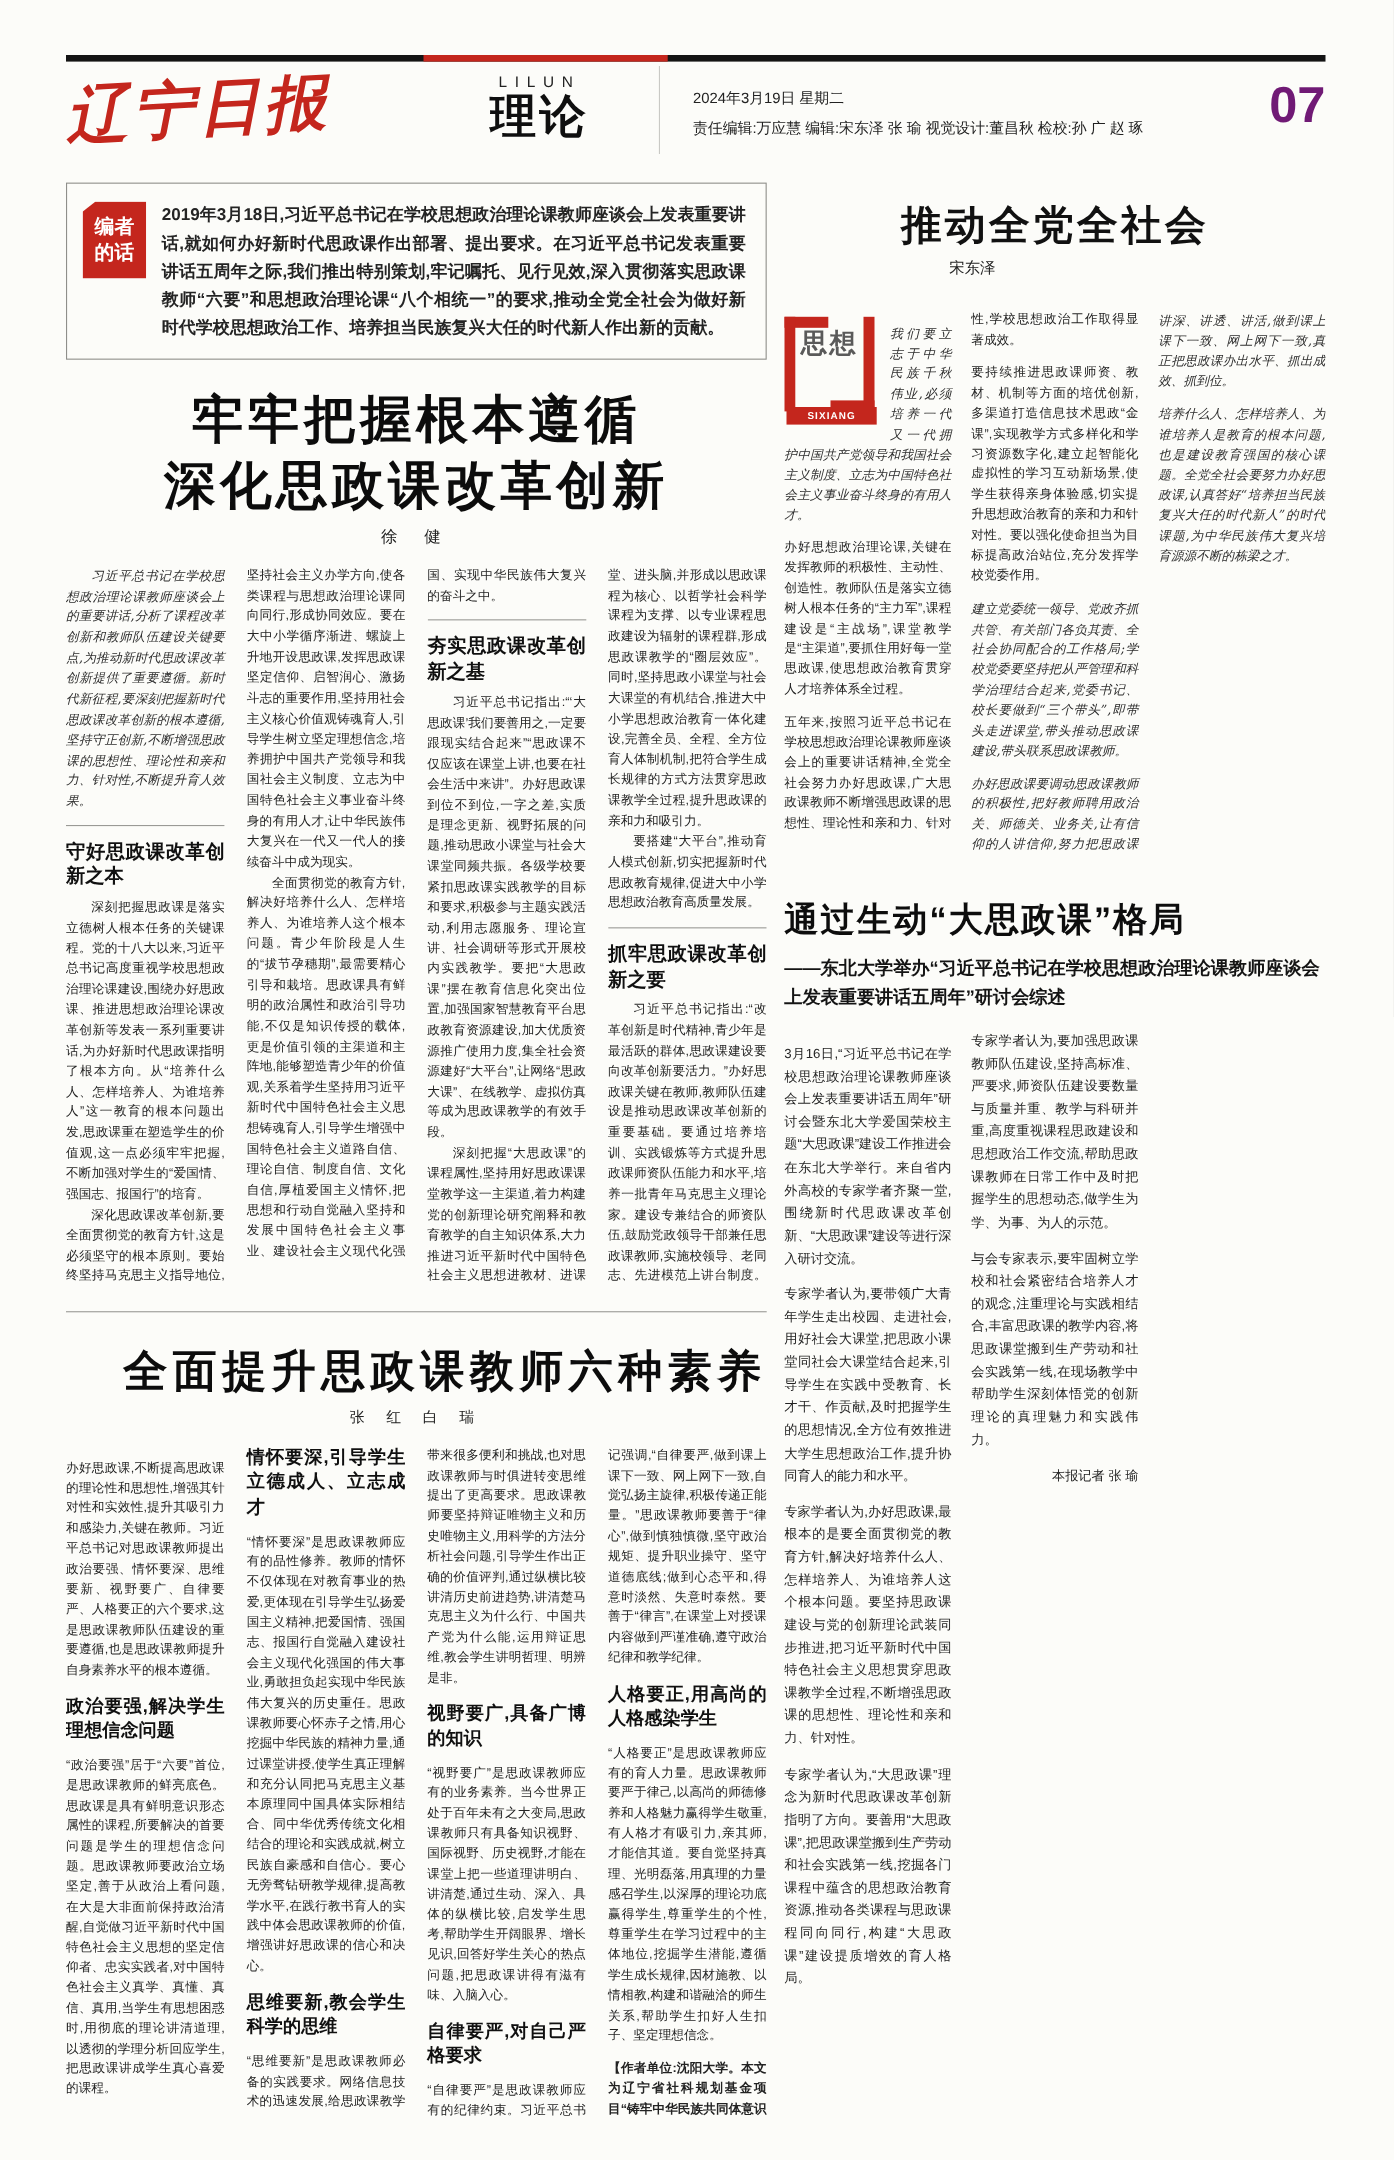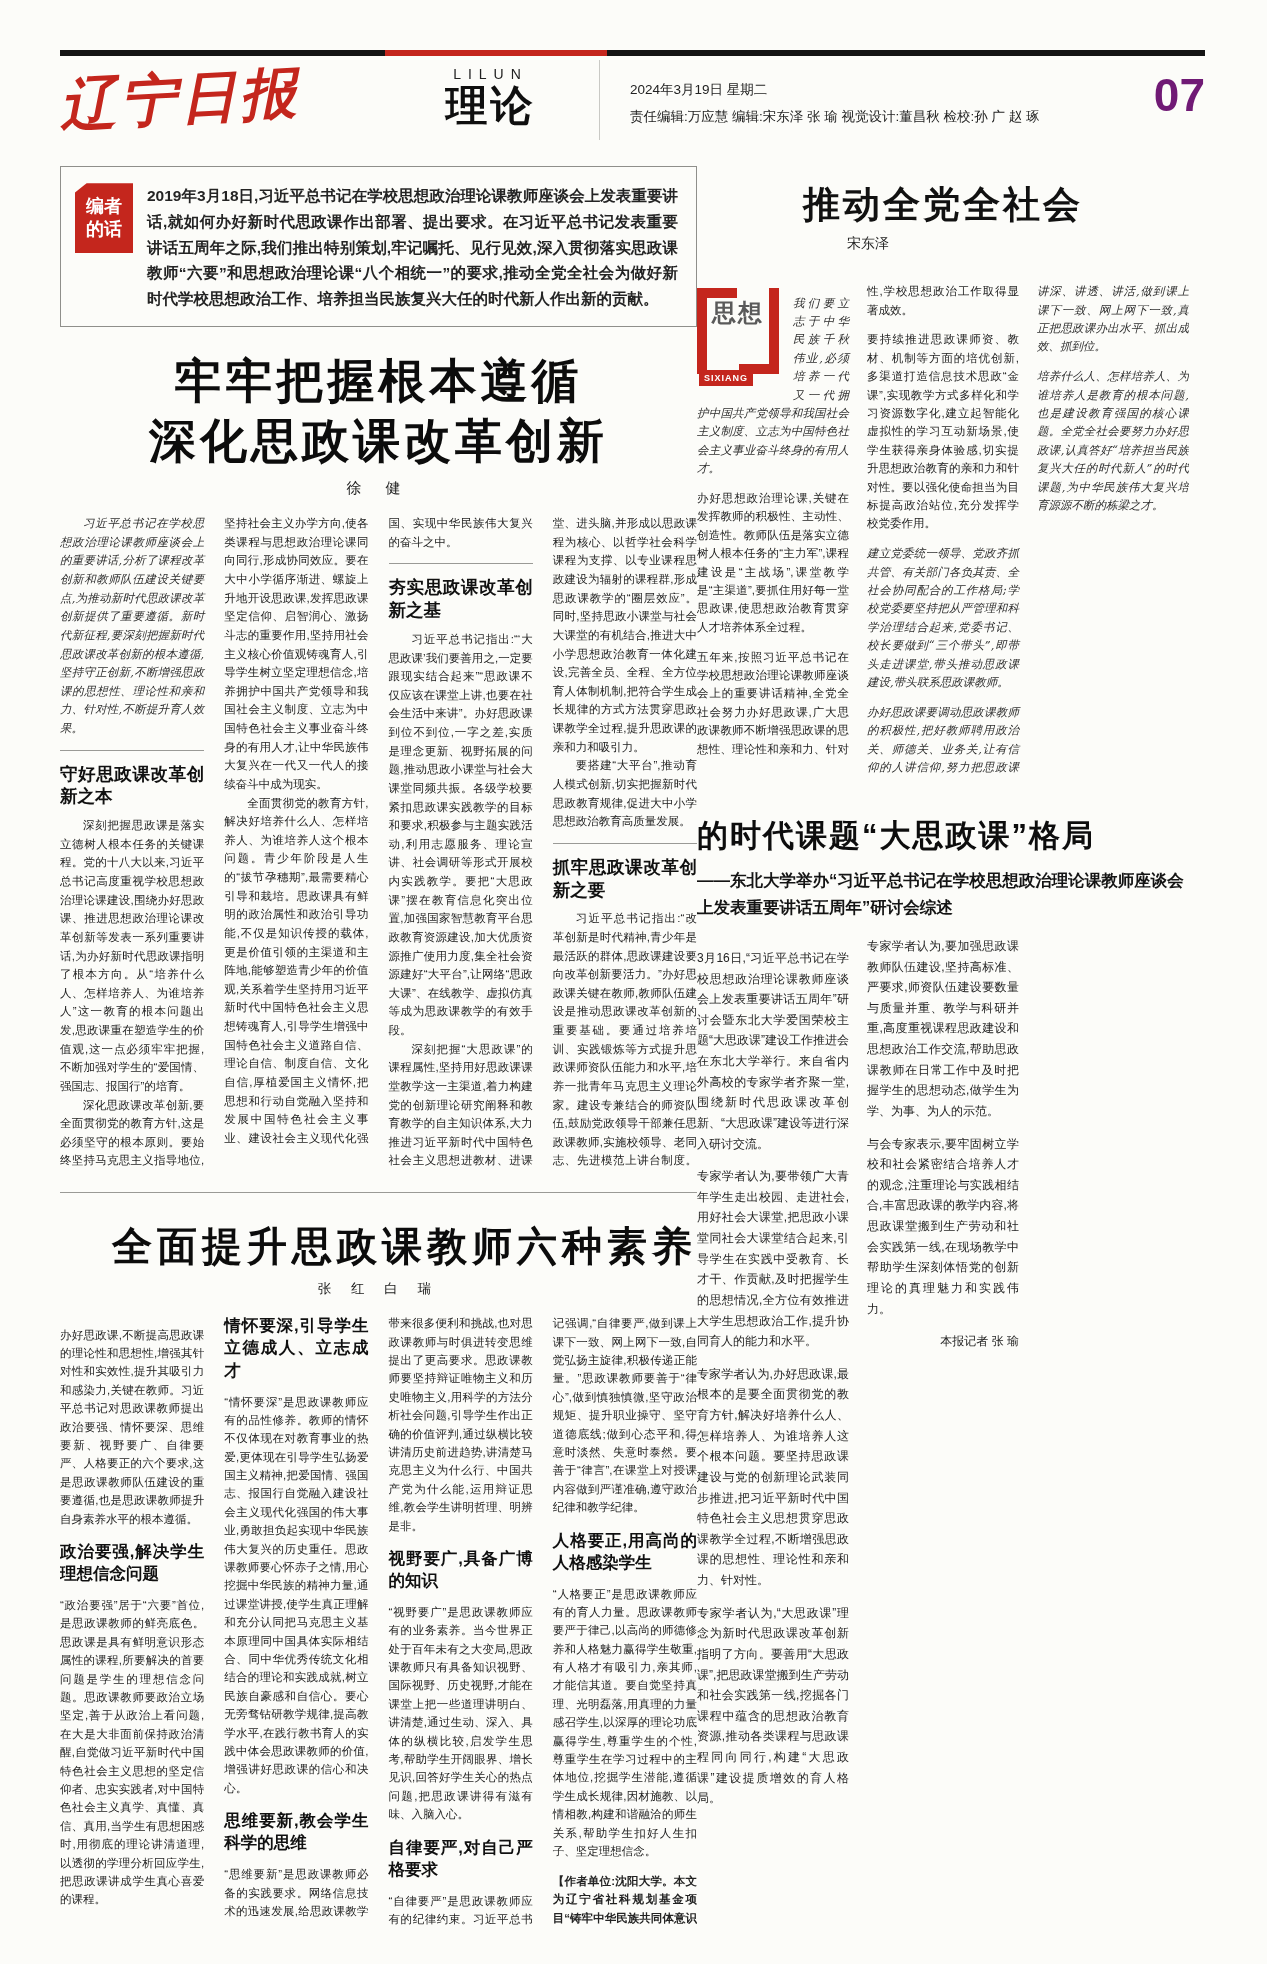--- a/index.html
+++ b/index.html
@@ -13,21 +13,21 @@
   .masthead{width:322px;display:flex;align-items:center;}
   .masthead span{font-family:"DejaVu Serif","Liberation Serif",serif;font-style:italic;
         font-weight:900;font-size:56px;color:#c4261d;letter-spacing:4px;transform:rotate(-3deg);}
   .section-block{width:218px;box-sizing:border-box;text-align:center;padding:6px 0 10px;
         border-right:1px solid #c9c9c5;}
   .section-pinyin{font-size:14px;letter-spacing:7px;color:#222;}
   .section-name{font-size:42px;font-weight:900;color:#0f0f0f;letter-spacing:3px;line-height:1.15;}
   .dateblock{padding:16px 0 0 30px;font-size:13.5px;color:#222;line-height:2.0;}
   .pagenum{margin-left:auto;font-size:46px;font-weight:700;color:#701a75;padding-top:8px;}
   
-  .grid{display:grid;grid-template-columns:637px 492px;margin-top:26px;}
+  .grid{display:grid;grid-template-columns:637px 492px;column-gap:16px;margin-top:26px;}
   
   .editor-box{border:1.5px solid #8f8f8b;box-sizing:border-box;padding:16px 18px 14px 14px;
         display:flex;gap:14px;align-items:flex-start;}
   .editor-ribbon{flex:0 0 58px;height:70px;background:#c4261d;color:#fff;display:flex;
         flex-direction:column;align-items:center;justify-content:center;font-size:18px;
         font-weight:800;line-height:1.3;clip-path:polygon(20% 0,100% 0,100% 100%,0 100%,0 13%);}
   .editor-text{font-weight:700;font-size:15.5px;line-height:1.66;text-align:justify;color:#242424;}
   
   .main-headline{text-align:center;font-size:47px;font-weight:900;letter-spacing:4px;
         line-height:1.28;color:#0c0c0c;margin:24px 0 8px;}
@@ -56,21 +56,21 @@
   .right-byline{font-size:14px;color:#222;margin:6px 0 29px 150px;}
   .right-body{column-count:3;column-gap:18px;column-fill:auto;height:505px;overflow:hidden;
         font-size:11.5px;line-height:1.6;text-align:justify;color:#232323;}
   .sx-badge{float:left;width:86px;height:100px;margin:4px 10px 4px 0;position:relative;}
   .sx-tl{position:absolute;left:0;top:2px;width:30px;height:76px;
         border-left:10px solid #c4261d;border-top:10px solid #c4261d;}
   .sx-br{position:absolute;right:4px;bottom:12px;width:30px;height:76px;
         border-right:10px solid #c4261d;border-bottom:10px solid #c4261d;}
   .sx-text{position:absolute;left:15px;top:8px;font-size:24px;font-weight:700;color:#5a5a5a;letter-spacing:2px;}
   .sx-sub{position:absolute;left:2px;bottom:0;background:#c4261d;color:#fff;font-size:9px;
-        padding:1px 5px;letter-spacing:1px;font-weight:700;}
+        padding:1px 19px;letter-spacing:1px;font-weight:700;}
   .sym-headline{font-size:31px;font-weight:900;letter-spacing:2px;color:#0d0d0d;margin:28px 0 10px;}
   .sym-subtitle{font-size:16.5px;font-weight:700;line-height:1.6;color:#141414;margin-bottom:16px;}
   .sym-body{column-count:3;column-gap:18px;column-fill:auto;height:900px;overflow:hidden;
         font-size:12px;line-height:1.72;text-align:justify;color:#232323;}
 </style>
 </head>
 <body>
 
 <div class="page">
 
@@ -162,21 +162,21 @@
         </div>
       <p class="lead">我们要立志于中华民族千秋伟业,必须培养一代又一代拥护中国共产党领导和我国社会主义制度、立志为中国特色社会主义事业奋斗终身的有用人才。</p>
           <p class="">办好思想政治理论课,关键在发挥教师的积极性、主动性、创造性。教师队伍是落实立德树人根本任务的“主力军”,课程建设是“主战场”,课堂教学是“主渠道”,要抓住用好每一堂思政课,使思想政治教育贯穿人才培养体系全过程。</p>
           <p class="">五年来,按照习近平总书记在学校思想政治理论课教师座谈会上的重要讲话精神,全党全社会努力办好思政课,广大思政课教师不断增强思政课的思想性、理论性和亲和力、针对性,学校思想政治工作取得显著成效。</p>
           <p class="">要持续推进思政课师资、教材、机制等方面的培优创新,多渠道打造信息技术思政“金课”,实现教学方式多样化和学习资源数字化,建立起智能化虚拟性的学习互动新场景,使学生获得亲身体验感,切实提升思想政治教育的亲和力和针对性。要以强化使命担当为目标提高政治站位,充分发挥学校党委作用。</p>
           <p class="kaiti">建立党委统一领导、党政齐抓共管、有关部门各负其责、全社会协同配合的工作格局;学校党委要坚持把从严管理和科学治理结合起来,党委书记、校长要做到“三个带头”,即带头走进课堂,带头推动思政课建设,带头联系思政课教师。</p>
           <p class="kaiti">办好思政课要调动思政课教师的积极性,把好教师聘用政治关、师德关、业务关,让有信仰的人讲信仰,努力把思政课讲深、讲透、讲活,做到课上课下一致、网上网下一致,真正把思政课办出水平、抓出成效、抓到位。</p>
           <p class="kaiti">培养什么人、怎样培养人、为谁培养人是教育的根本问题,也是建设教育强国的核心课题。全党全社会要努力办好思政课,认真答好“培养担当民族复兴大任的时代新人”的时代课题,为中华民族伟大复兴培育源源不断的栋梁之才。</p>
         </div>
 
-      <div class="sym-headline">的时代课题“大思政课”格局</div>
+      <div class="sym-headline">通过生动“大思政课”格局</div>
       <div class="sym-subtitle">——东北大学举办“习近平总书记在学校思想政治理论课教师座谈会上发表重要讲话五周年”研讨会综述</div>
       <div class="sym-body">
           <p class="">3月16日,“习近平总书记在学校思想政治理论课教师座谈会上发表重要讲话五周年”研讨会暨东北大学爱国荣校主题“大思政课”建设工作推进会在东北大学举行。来自省内外高校的专家学者齐聚一堂,围绕新时代思政课改革创新、“大思政课”建设等进行深入研讨交流。</p>
           <p class="">专家学者认为,要带领广大青年学生走出校园、走进社会,用好社会大课堂,把思政小课堂同社会大课堂结合起来,引导学生在实践中受教育、长才干、作贡献,及时把握学生的思想情况,全方位有效推进大学生思想政治工作,提升协同育人的能力和水平。</p>
           <p class="">专家学者认为,办好思政课,最根本的是要全面贯彻党的教育方针,解决好培养什么人、怎样培养人、为谁培养人这个根本问题。要坚持思政课建设与党的创新理论武装同步推进,把习近平新时代中国特色社会主义思想贯穿思政课教学全过程,不断增强思政课的思想性、理论性和亲和力、针对性。</p>
           <p class="">专家学者认为,“大思政课”理念为新时代思政课改革创新指明了方向。要善用“大思政课”,把思政课堂搬到生产劳动和社会实践第一线,挖掘各门课程中蕴含的思想政治教育资源,推动各类课程与思政课程同向同行,构建“大思政课”建设提质增效的育人格局。</p>
           <p class="">专家学者认为,要加强思政课教师队伍建设,坚持高标准、严要求,师资队伍建设要数量与质量并重、教学与科研并重,高度重视课程思政建设和思想政治工作交流,帮助思政课教师在日常工作中及时把握学生的思想动态,做学生为学、为事、为人的示范。</p>
           <p class="">与会专家表示,要牢固树立学校和社会紧密结合培养人才的观念,注重理论与实践相结合,丰富思政课的教学内容,将思政课堂搬到生产劳动和社会实践第一线,在现场教学中帮助学生深刻体悟党的创新理论的真理魅力和实践伟力。</p>
           <p class="credit">本报记者  张  瑜</p>
         </div>

